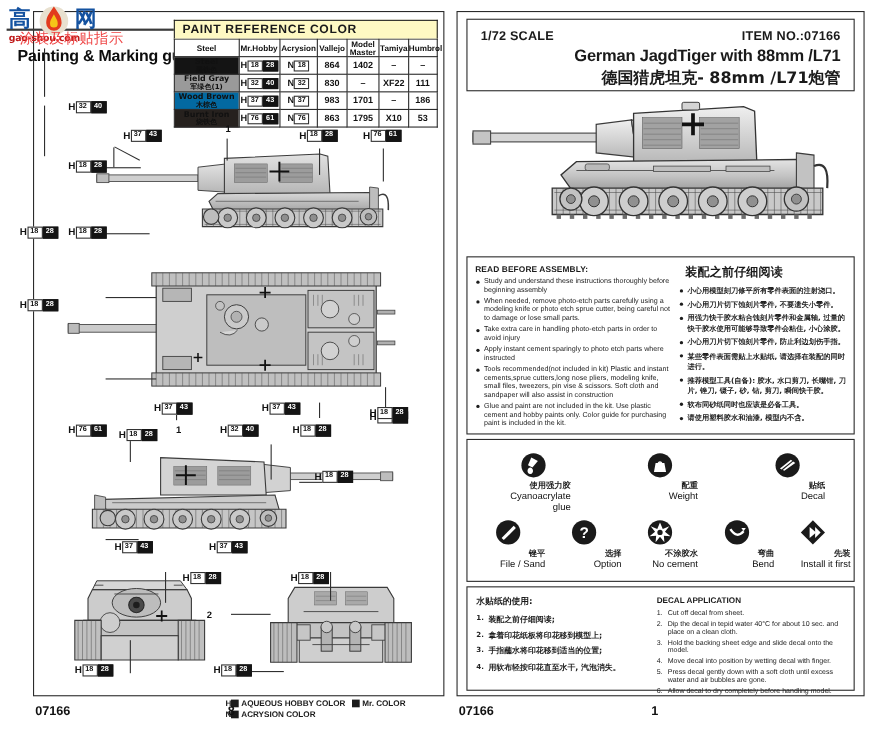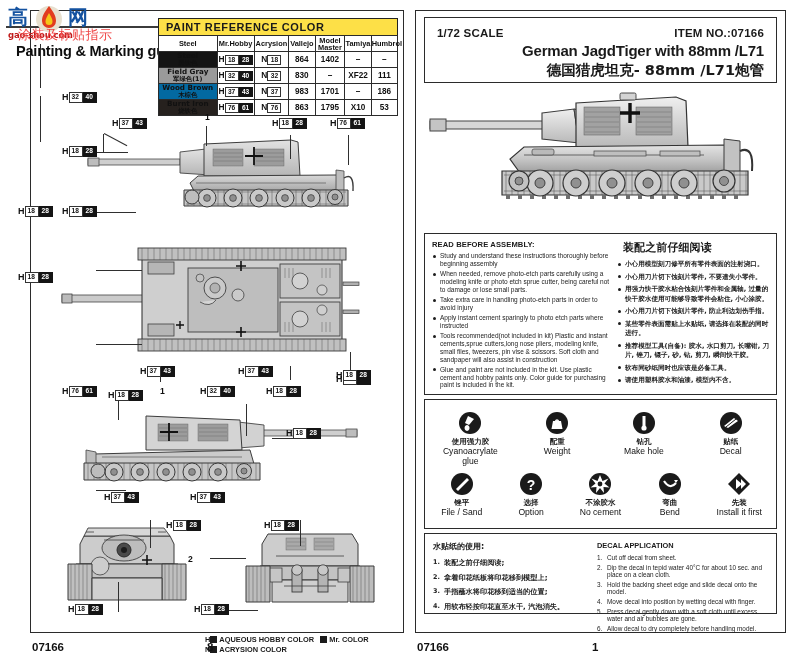--- a/index.html
+++ b/index.html
@@ -34,21 +34,21 @@
 
   
   .guide-cjk { position: absolute; left: 18px; top: 26px; font-size: 13px; font-weight: 400;
                font-family: "DejaVu Sans", sans-serif; color: #ef4444; letter-spacing: 0.5px; }
   .guide-en  { position: absolute; left: 16px; top: 43px; font-size: 14.5px; font-weight: 700;
                color: #0d0d0d; letter-spacing: -0.2px; }
   .guide-tick { position: absolute; left: 40px; top: 44px; width: 1.4px; height: 44px; background: #2b2b2b; }
 
   
   .paint-wrap { position: absolute; left: 158px; top: 18px; width: 240px; }
-  .paint-title { background: #fde047; border: 1.5px solid #222; border-bottom: none;
+  .paint-title { background: #fef9c3; border: 1.5px solid #222; border-bottom: none;
                  font-size: 11px; font-weight: 700; letter-spacing: 0.6px;
                  padding: 2px 0 2px 7px; box-sizing: border-box; height: 17px; line-height: 13px;
                  position: relative; }
   .paint-title::after { content:""; position:absolute; left:4px; right:4px; top:3px; bottom:3px;
                         border:0; }
   table.paint { border-collapse: collapse; width: 100%; table-layout: fixed;
                 background: #fff; font-size: 8.2px; }
   table.paint td, table.paint th { border: 1px solid #2b2b2b; text-align: center;
                  padding: 0; height: 15px; vertical-align: middle; font-weight: 700; color:#111; }
   table.paint thead th { font-size: 7.4px; font-weight: 700; background: #fff; line-height: 7.6px; }
@@ -99,28 +99,28 @@
               width: 3px; height: 3px; background:#1d1d1d; border-radius:50%; }
   ul.rba.cn li { font-size: 6.6px; line-height: 9.4px; font-family: "DejaVu Sans", sans-serif;
               font-weight: 700; margin-bottom: 3.2px; }
 
   
   .sym-box { position: absolute; left: 8px; top: 388px; right: 8px; height: 130px;
              border: 1.4px solid #2b2b2b; box-sizing: border-box;
              display: flex; flex-direction: column; justify-content: center; }
   .sym-row { display: flex; justify-content: space-around; align-items: flex-start;
              padding: 3px 2px; }
-  .sym { width: 68px; text-align: center; }
+  .sym { width: 68px; text-align: right; }
   .sym .ic { width: 24px; height: 24px; margin: 0 auto 2px; }
   .sym .cn { font-size: 7.5px; font-weight: 700; font-family: "DejaVu Sans", sans-serif;
              line-height: 9px; }
   .sym .en { font-size: 8.6px; font-weight: 400; line-height: 10px; color:#111; }
 
   
-  .dec-box { position: absolute; left: 8px; top: 522px; right: 8px; height: 81px;
+  .dec-box { position: absolute; left: 8px; top: 522px; right: 8px; height: 95px;
              border: 1.4px solid #2b2b2b; box-sizing: border-box; }
   .dec-col { position: absolute; top: 7px; bottom: 4px; }
   .dec-cn { left: 8px; width: 158px; }
   .dec-en { left: 172px; right: 6px; }
   .dec-h  { font-size: 7.4px; font-weight: 700; margin-bottom: 4px; }
   .dec-h.cn { font-size: 8px; font-family: "DejaVu Sans", sans-serif; font-weight: 700;
               margin-bottom: 6px; }
   ol.dec { margin:0; padding:0; list-style:none; counter-reset: d; }
   ol.dec li { position: relative; padding-left: 10px; margin-bottom: 2px;
               font-size: 6.4px; line-height: 7.6px; color:#222; counter-increment: d; }
@@ -651,29 +651,20 @@
                 <circle cx="12" cy="12" r="11" fill="#1a1a1a"></circle>
                 <path d="M8 10 h8 l1.5 8 h-11z" fill="#fff"></path>
                 <path d="M10.5 10 a1.6 1.6 0 0 1 3 0" fill="none" stroke="#fff" stroke-width="1.4"></path>
               </svg></div>
             <div class="cn">配重</div>
             <div class="en">Weight</div>
           </div>
           <div class="sym">
             <div class="ic"><svg viewBox="0 0 24 24" width="24" height="24">
                 <circle cx="12" cy="12" r="11" fill="#1a1a1a"></circle>
-                <rect x="10.5" y="5" width="3" height="10" fill="#fff"></rect>
-                <circle cx="12" cy="17" r="2.6" fill="#fff"></circle>
-              </svg></div>
-            <div class="cn">钻孔</div>
-            <div class="en">Make hole</div>
-          </div>
-          <div class="sym">
-            <div class="ic"><svg viewBox="0 0 24 24" width="24" height="24">
-                <circle cx="12" cy="12" r="11" fill="#1a1a1a"></circle>
                 <path d="M5 15 L15 7 L19 10 L9 17 Z" fill="#fff"></path>
                 <path d="M7 16 L17 8" stroke="#1a1a1a" stroke-width="1"></path>
               </svg></div>
             <div class="cn">贴纸</div>
             <div class="en">Decal</div>
           </div>
         </div>
       <div class="sym-row" id="sym-row-2">
           <div class="sym">
             <div class="ic"><svg viewBox="0 0 24 24" width="24" height="24">

